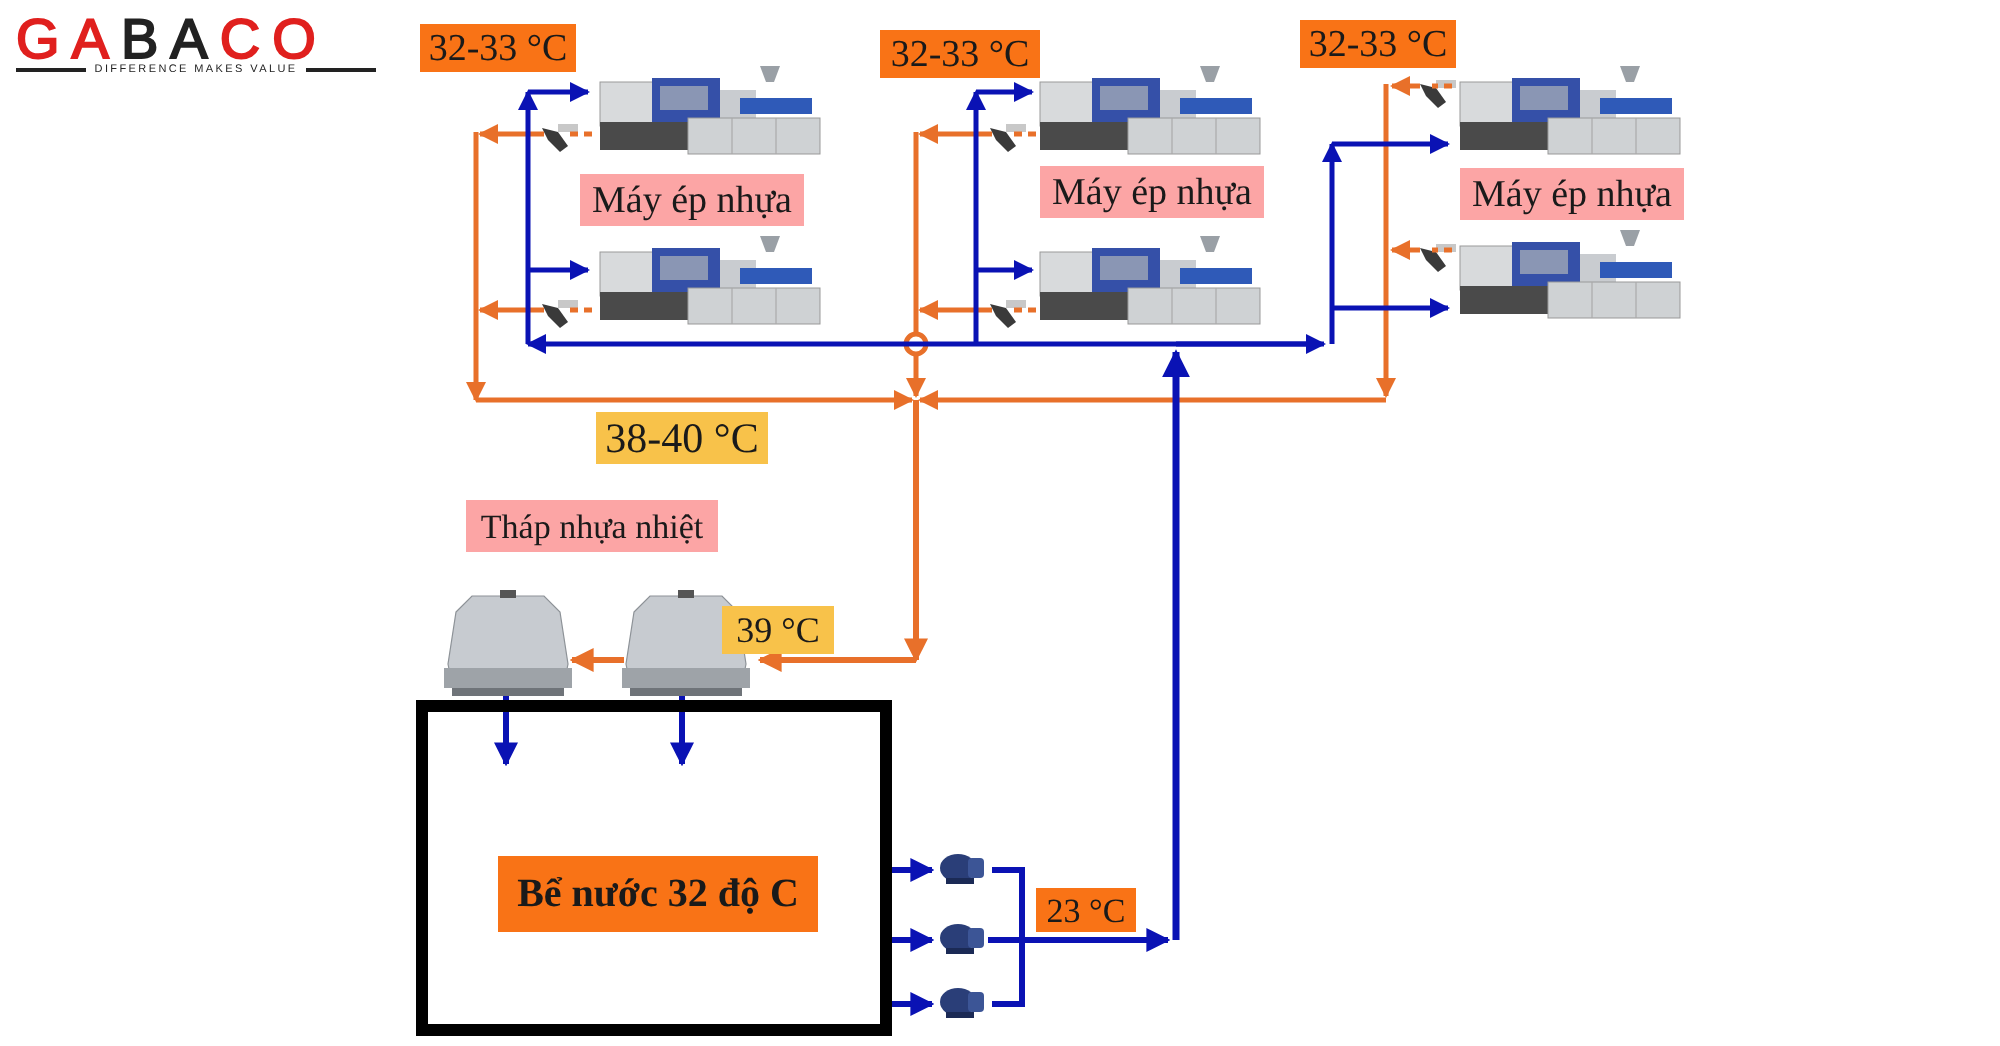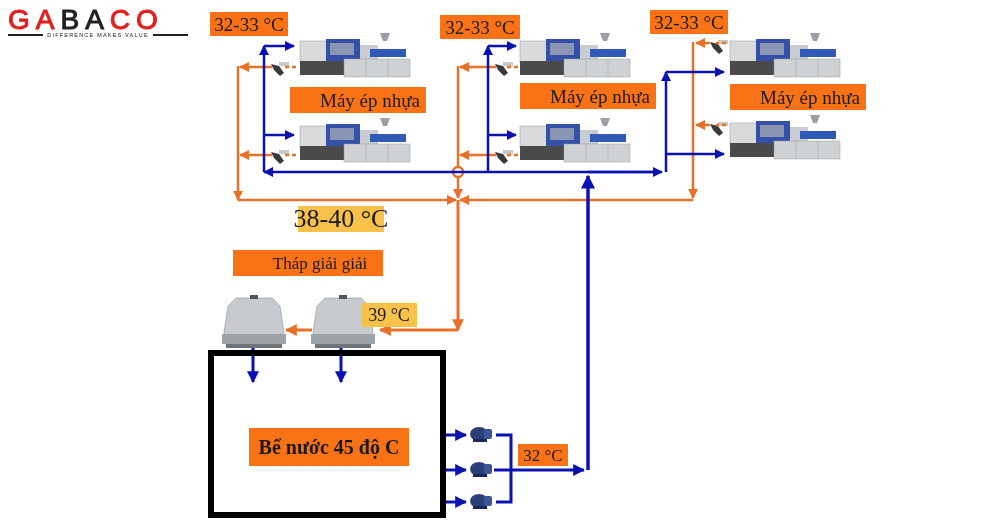--- a/index.html
+++ b/index.html
@@ -1,20 +1,20 @@
 <!DOCTYPE html>
 <html><head>
 <meta charset="utf-8">
 <style>
   html,body{margin:0;padding:0;background:#fff;}
   body{width:1000px;height:523px;position:relative;overflow:hidden;font-family:"Liberation Serif",serif;}
   #diagram{position:absolute;left:0;top:0;}
   .lbl{position:absolute;color:#1a1a1a;font-family:"Liberation Serif",serif;line-height:1;white-space:nowrap;display:flex;align-items:center;justify-content:center;}
   .cyan{background:#f97316;}
-  .yellow{background:#f97316;padding-left:24px;}
+  .yellow{background:#fca5a5;}
   .amber{background:#f8c24a;}
   .logo{position:absolute;left:8px;top:6px;width:180px;height:34px;}
   .logo-text{font-family:"Liberation Sans",sans-serif;font-size:28px;letter-spacing:6px;font-weight:400;color:#e0201e;-webkit-text-stroke:1px #e0201e;position:absolute;left:0;top:-2px;}
   .logo-text .k{color:#222;-webkit-text-stroke:1px #222;}
   .logo-tag{position:absolute;left:0;top:26px;width:180px;display:flex;align-items:center;gap:4px;font-family:"Liberation Sans",sans-serif;font-size:5.5px;letter-spacing:1.2px;color:#222;}
   .logo-tag .bar{flex:1;height:2px;background:#222;}
 </style>
 </head>
 <body>
 
@@ -142,17 +142,17 @@
 </svg>
 
 <div class="lbl cyan" style="left:210px;top:12px;width:78px;height:24px;font-size:19px;">32-33 °C</div>
 <div class="lbl cyan" style="left:440px;top:15px;width:80px;height:24px;font-size:19px;">32-33 °C</div>
 <div class="lbl cyan" style="left:650px;top:10px;width:78px;height:24px;font-size:19px;">32-33 °C</div>
 
 <div class="lbl yellow" style="left:290px;top:87px;width:112px;height:26px;font-size:19px;">Máy ép nhựa</div>
 <div class="lbl yellow" style="left:520px;top:83px;width:112px;height:26px;font-size:19px;">Máy ép nhựa</div>
 <div class="lbl yellow" style="left:730px;top:84px;width:112px;height:26px;font-size:19px;">Máy ép nhựa</div>
 
-<div class="lbl amber" style="left:298px;top:206px;width:86px;height:26px;font-size:26px;">38-40 °C</div>
-<div class="lbl yellow" style="left:233px;top:250px;width:126px;height:26px;font-size:17px;">Tháp giải giải</div>
+<div class="lbl amber" style="left:298px;top:206px;width:86px;height:26px;font-size:21px;">38-40 °C</div>
+<div class="lbl yellow" style="left:233px;top:250px;width:126px;height:26px;font-size:17px;">Tháp nhựa nhiệt</div>
 <div class="lbl amber" style="left:361px;top:303px;width:56px;height:24px;font-size:18px;">39 °C</div>
-<div class="lbl cyan" style="left:249px;top:428px;width:160px;height:38px;font-size:20px;font-weight:700;">Bể nước  45 độ C</div>
-<div class="lbl cyan" style="left:518px;top:444px;width:50px;height:22px;font-size:17px;">32 °C</div>
+<div class="lbl cyan" style="left:249px;top:428px;width:160px;height:38px;font-size:20px;font-weight:700;">Bể nước  32 độ C</div>
+<div class="lbl cyan" style="left:518px;top:444px;width:50px;height:22px;font-size:17px;">23 °C</div>
 
 </body></html>

